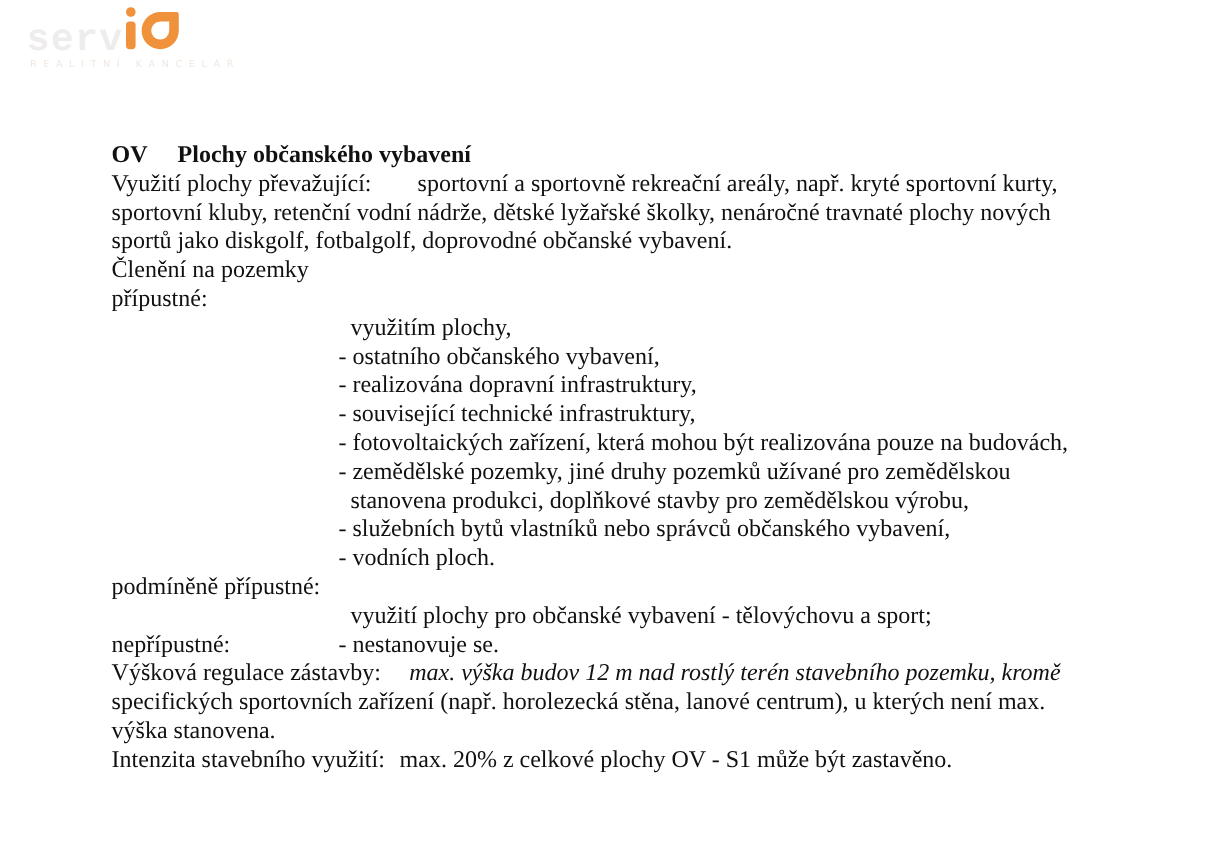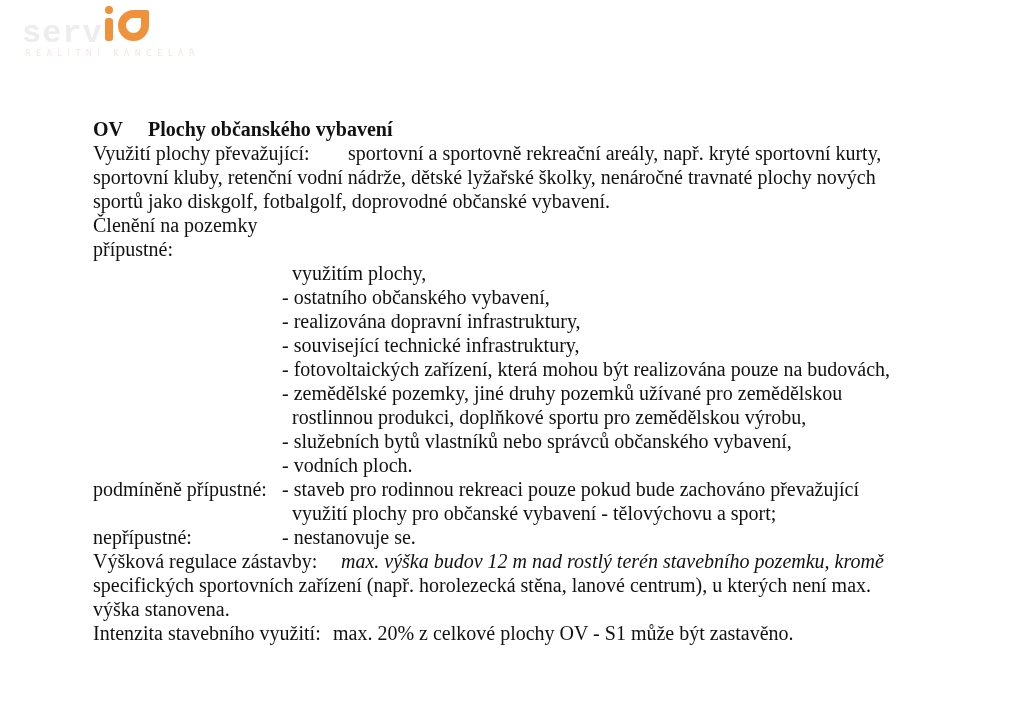--- a/index.html
+++ b/index.html
@@ -83,31 +83,30 @@
   <div class="line">
     <span class="seg x189">- související technické infrastruktury,</span>
   </div>
   <div class="line">
     <span class="seg x189">- fotovoltaických zařízení, která mohou být realizována pouze na budovách,</span>
   </div>
   <div class="line">
     <span class="seg x189">- zemědělské pozemky, jiné druhy pozemků užívané pro zemědělskou</span>
   </div>
   <div class="line">
-    <span class="seg x199">rostlinnou produkci, doplňkové sportu pro zemědělskou výrobu,</span>
+    <span class="seg x199">stanovena produkci, doplňkové stavby pro zemědělskou výrobu,</span>
   </div>
   <div class="line">
     <span class="seg x189">- služebních bytů vlastníků nebo správců občanského vybavení,</span>
   </div>
   <div class="line">
     <span class="seg x189">- vodních ploch.</span>
   </div>
   <div class="line">
     <span class="seg">podmíněně přípustné:</span>
-    <span class="seg x189">- staveb pro rodinnou rekreaci pouze pokud bude zachováno převažující</span>
   </div>
   <div class="line">
     <span class="seg x199">využití plochy pro občanské vybavení - tělovýchovu a sport;</span>
   </div>
   <div class="line">
     <span class="seg">nepřípustné:</span>
     <span class="seg x189">- nestanovuje se.</span>
   </div>
   <div class="line">
     <span class="seg">Výšková regulace zástavby:</span>

